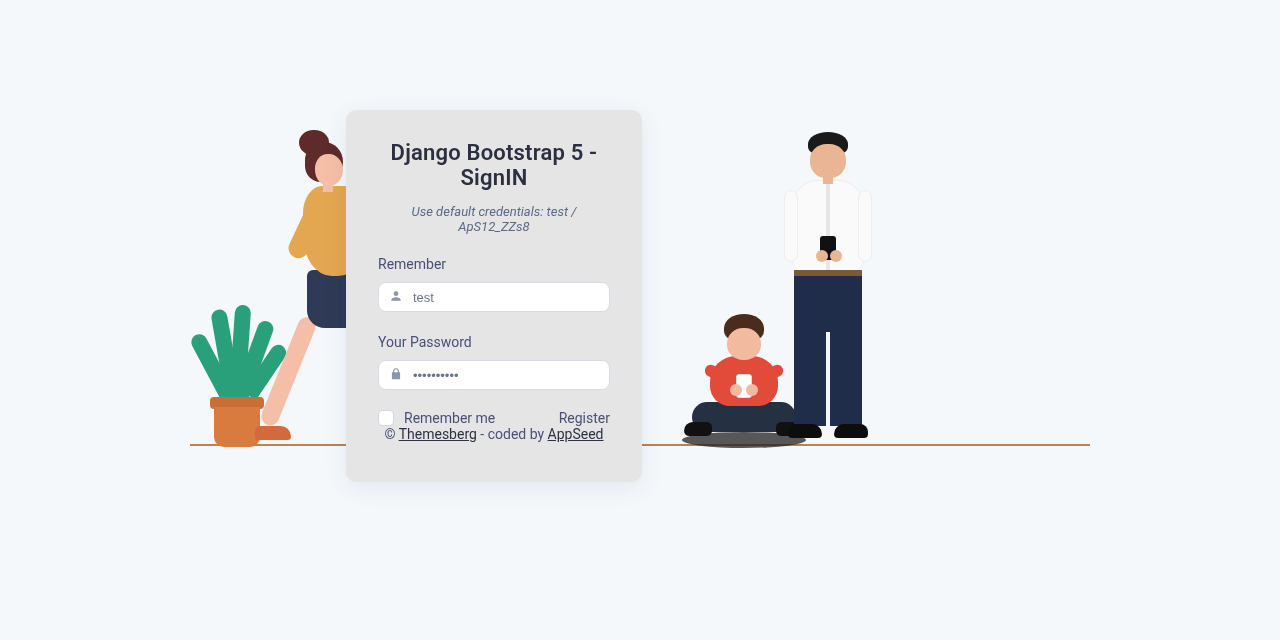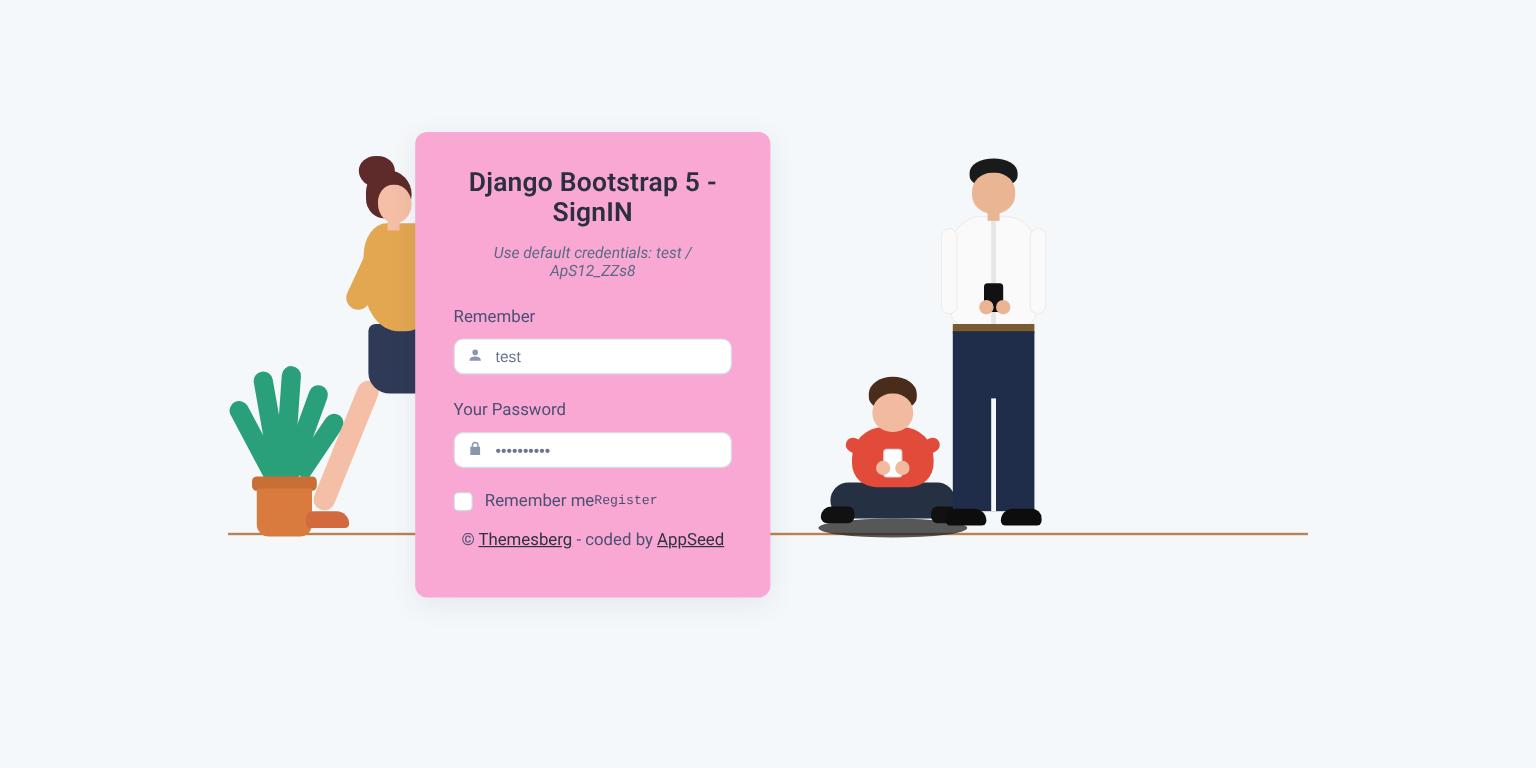--- a/index.html
+++ b/index.html
@@ -78,45 +78,45 @@
   .m-hand-r{position:absolute; left:50px; top:118px; width:12px; height:12px; background:#e9b592; border-radius:50%;}
   .m-phone{ position:absolute; left:40px; top:104px; width:16px; height:24px; background:#111; border-radius:3px;}
   .m-belt { position:absolute; left:14px; top:138px; width:68px; height:8px; background:#7a5a2f;}
   .m-trousers{ position:absolute; left:14px; top:144px; width:68px; height:150px; background:#1f2c4a;}
   .m-gap  { position:absolute; left:46px; top:200px; width:4px; height:94px; background:#f5f8fb;}
   .m-shoe-l{ position:absolute; left:8px;  top:292px; width:34px; height:14px; background:#0d0d0d; border-radius:8px 10px 4px 4px;}
   .m-shoe-r{ position:absolute; left:54px; top:292px; width:34px; height:14px; background:#0d0d0d; border-radius:10px 8px 4px 4px;}
   
   .card {
     position:absolute; left:156px; top:0;
-    width:296px; background:#f9a8d4; border-radius:10px;
+    width:296px; background:#e5e5e5; border-radius:10px;
     box-shadow:0 6px 24px rgba(30,40,60,.08);
     padding:30px 32px 40px;
   }
   .card h1 { font-size:22px; font-weight:600; color:#2b2f3f; text-align:center; letter-spacing:.2px; }
   .card .hint { margin-top:14px; font-size:13px; color:#5a6a85; text-align:center;font-style:italic; }
   .field-label { margin-top:22px; font-size:14px; color:#4a5073; }
   .input-wrap {
     margin-top:10px; display:flex; align-items:center;
     border:1px solid #d6dbe6; border-radius:8px; height:30px; padding:0 10px; background:#fff;
   }
   .input-wrap svg { width:14px; height:14px; fill:#8b95ad; flex:0 0 auto; }
   .input-wrap input {
     border:none; outline:none; flex:1; margin-left:10px;
     font-size:13px; color:#6b7591; background:transparent;
   }
-  .row-between { display:flex; align-items:center; margin-top:20px; }
+  .row-between { display:flex; align-items:center; justify-content:space-between; margin-top:20px;gap:32px; }
   .remember { display:flex; align-items:center; gap:10px; font-size:14px; color:#4a5073; }
   .checkbox { width:16px; height:16px; border:1px solid #cfd6e4; border-radius:4px; background:#fff; }
-  .link { font-size:11px; color:#4a5073; text-decoration:none;font-family:Liberation Mono, monospace; }
+  .link { font-size:14px; color:#4a5073; text-decoration:none; }
   .btn {
     margin-top:22px; width:100%; height:32px; border:none; border-radius:8px;
     background:#262b40; color:#fff; font-size:14px; font-weight:500; cursor:pointer;
   }
-  .footer { margin-top:16px; text-align:center; font-size:14px; color:#4a5073; }
+  .footer { text-align:center; font-size:14px; color:#4a5073; }
   .footer .strong { color:#2d3142; }
 </style>
 </head>
 <body>
 
 <div class="scene">
   <div class="ground"></div>
 
   <div class="plant">
     <div class="leaf l1"></div>

